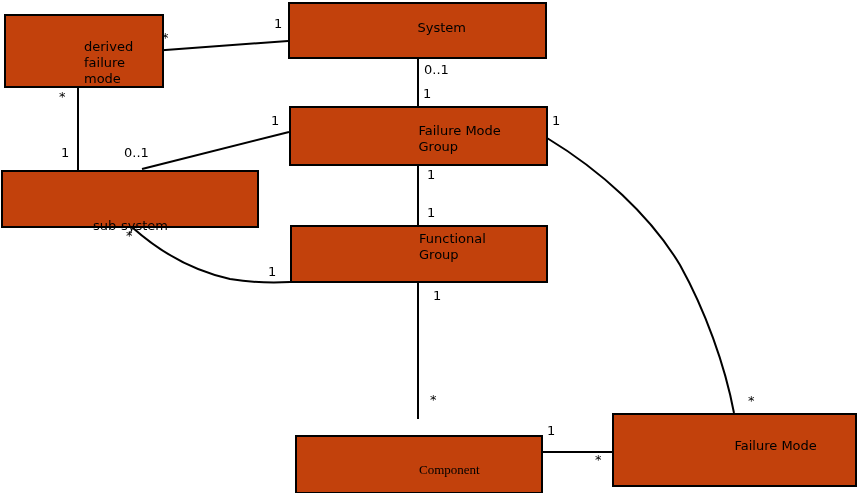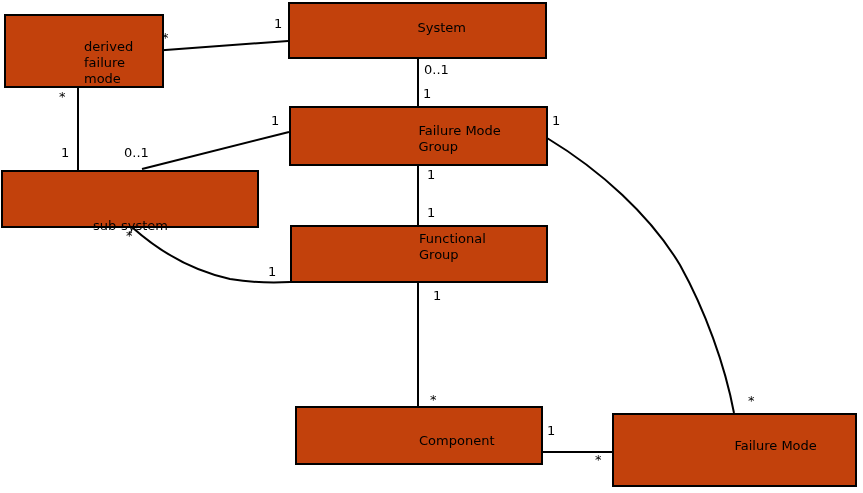--- a/index.html
+++ b/index.html
@@ -83,21 +83,21 @@
 
   <div class="node" style="left:1px; top:170px; width:258px; height:58px;">
     <span class="label" style="left:90px; top:19px;margin-top:27px;">sub-system</span>
   </div>
 
   <div class="node" style="left:290px; top:225px; width:258px; height:58px;">
     <span class="label" style="left:50%; top:4px;">Functional
 Group</span>
   </div>
 
-  <div class="node" style="left:295px; top:406px; width:248px; height:59px;">
+  <div class="node" style="left:295px; top:435px; width:248px; height:59px;font-family:Liberation Serif, serif;">
     <span class="label" style="left:50%; top:25px;">Component</span>
   </div>
 
   <div class="node" style="left:612px; top:413px; width:245px; height:74px;">
     <span class="label" style="left:50%; top:23px;">Failure Mode</span>
   </div>
 
   <span class="mult" style="left:162px; top:30px;">*</span>
   <span class="mult" style="left:274px; top:16px;">1</span>
 

